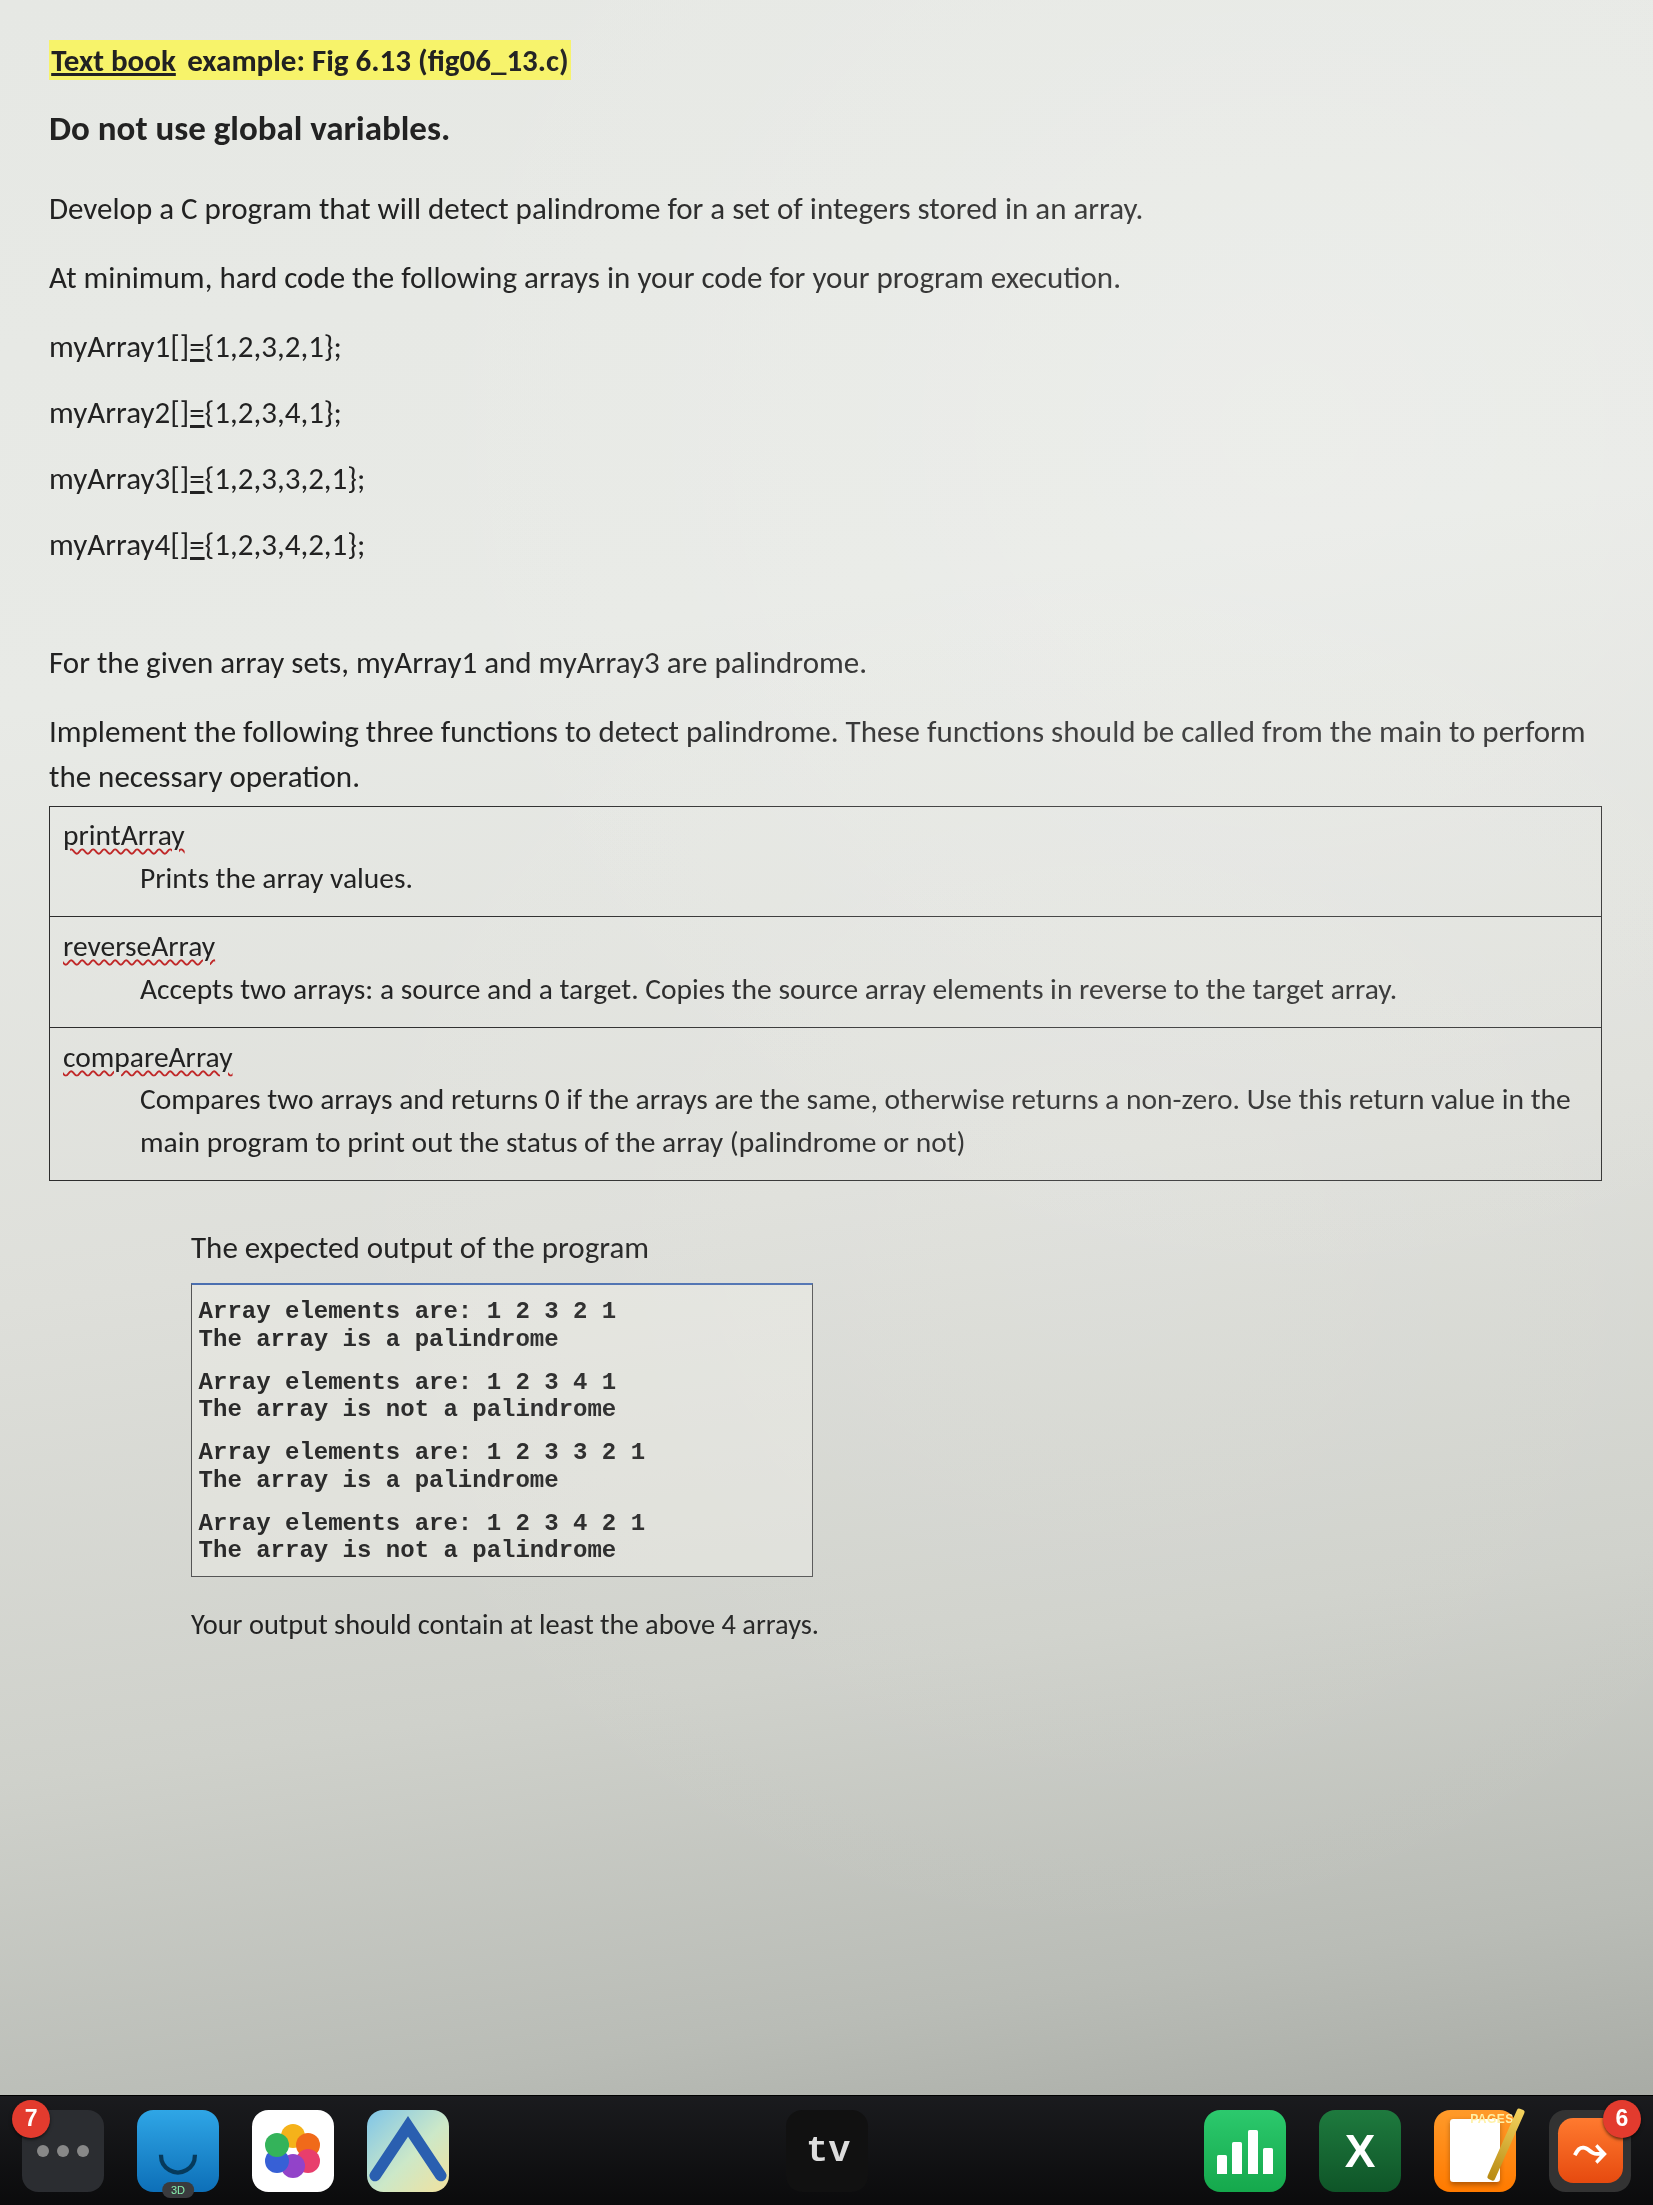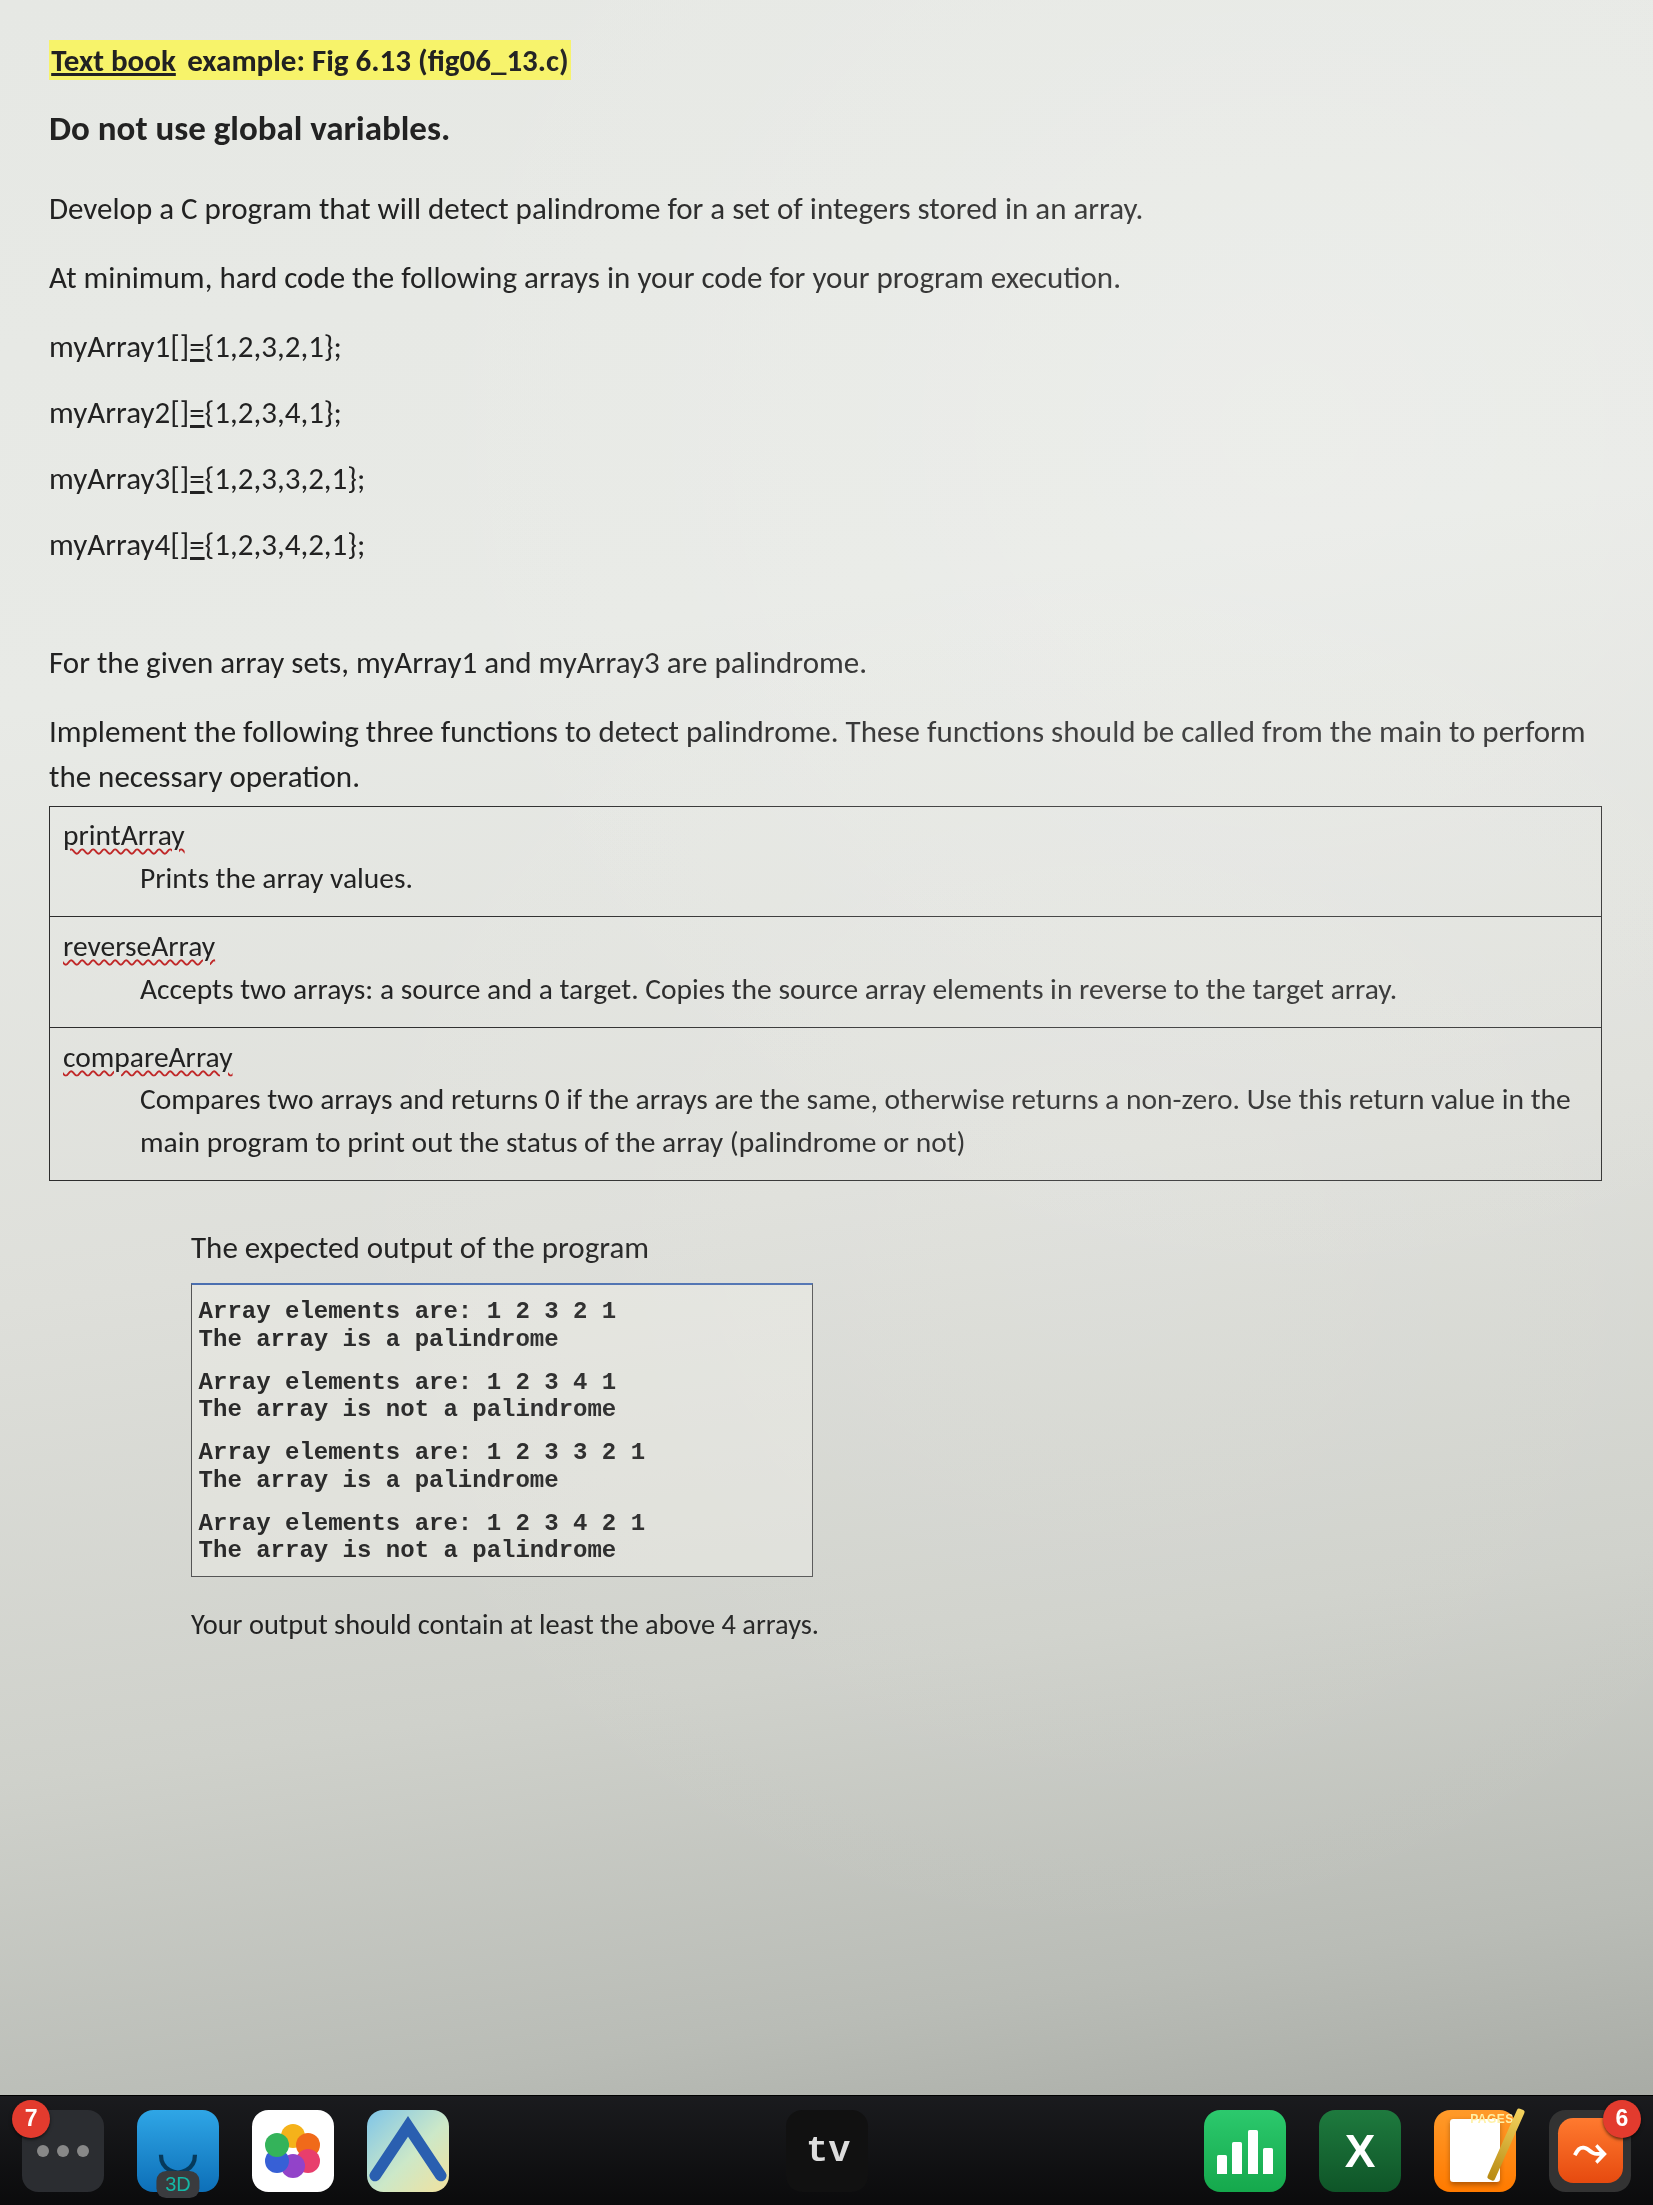--- a/index.html
+++ b/index.html
@@ -126,21 +126,21 @@
   .badge-tr { right: -9.8px; }
 
   .more { background: #2b2d31; }
   .more .dot { width: 12px; height: 12px; background: #888; border-radius: 50%; margin: 0 3.8px; }
   .more-row { display: flex; }
 
   .finder { background: linear-gradient(#2fa6e6, #0d6fb8); }
   .finder-face { font-size: 48px; color: #063a5c; font-weight: bold; }
   .threed {
     position: absolute; bottom: -6.6px; left: 50%; transform: translateX(-50%);
-    background: #3a3b3e; color: #14b8a6; font-size: 20px;
+    background: #3a3b3e; color: #86efac; font-size: 11px;
     padding: 2.2px 8.8px; border-radius: 9.8px;
   }
 
   .photos { background: #fff; }
   .flower { position: relative; width: 53px; height: 53px; }
   .petal { position: absolute; width: 24px; height: 24px; border-radius: 50%; }
   .p1 { background: #f5b21a; top: 0; left: 14.2px; }
   .p2 { background: #f06a1a; top: 8.8px; left: 29.5px; }
   .p3 { background: #e83e6c; top: 25px; left: 29.5px; }
   .p4 { background: #9243c9; top: 29.5px; left: 14.2px; }

